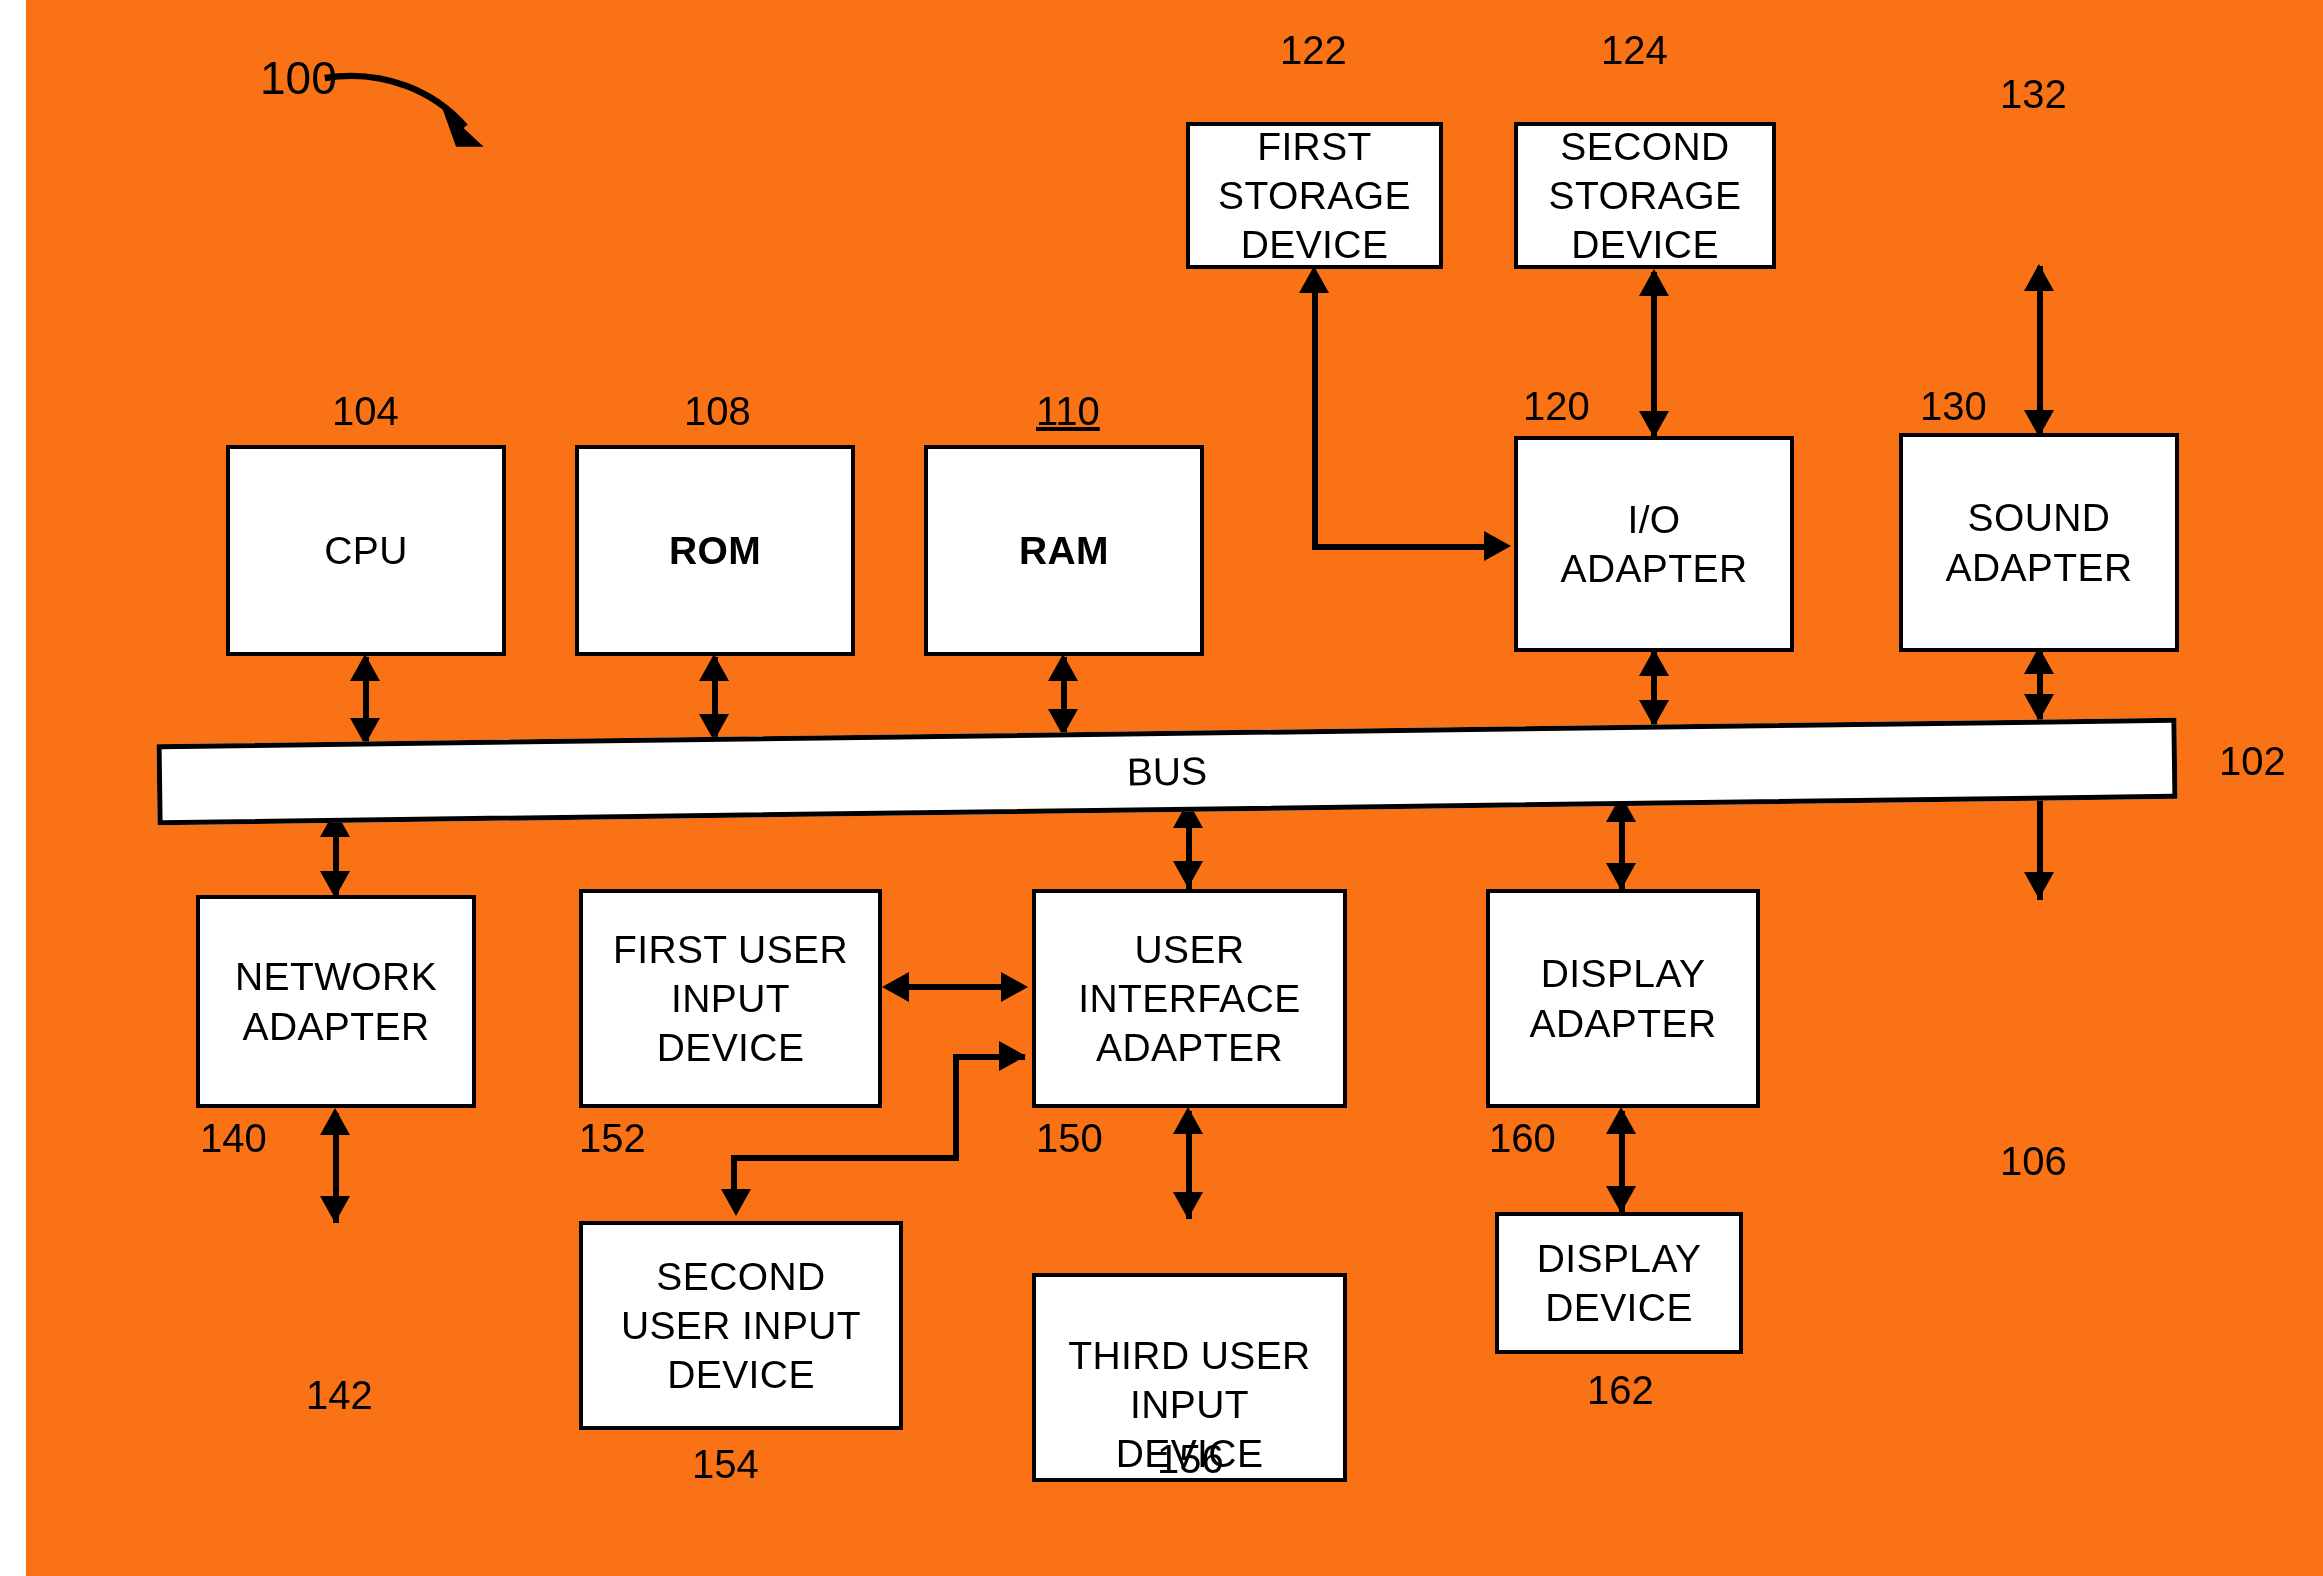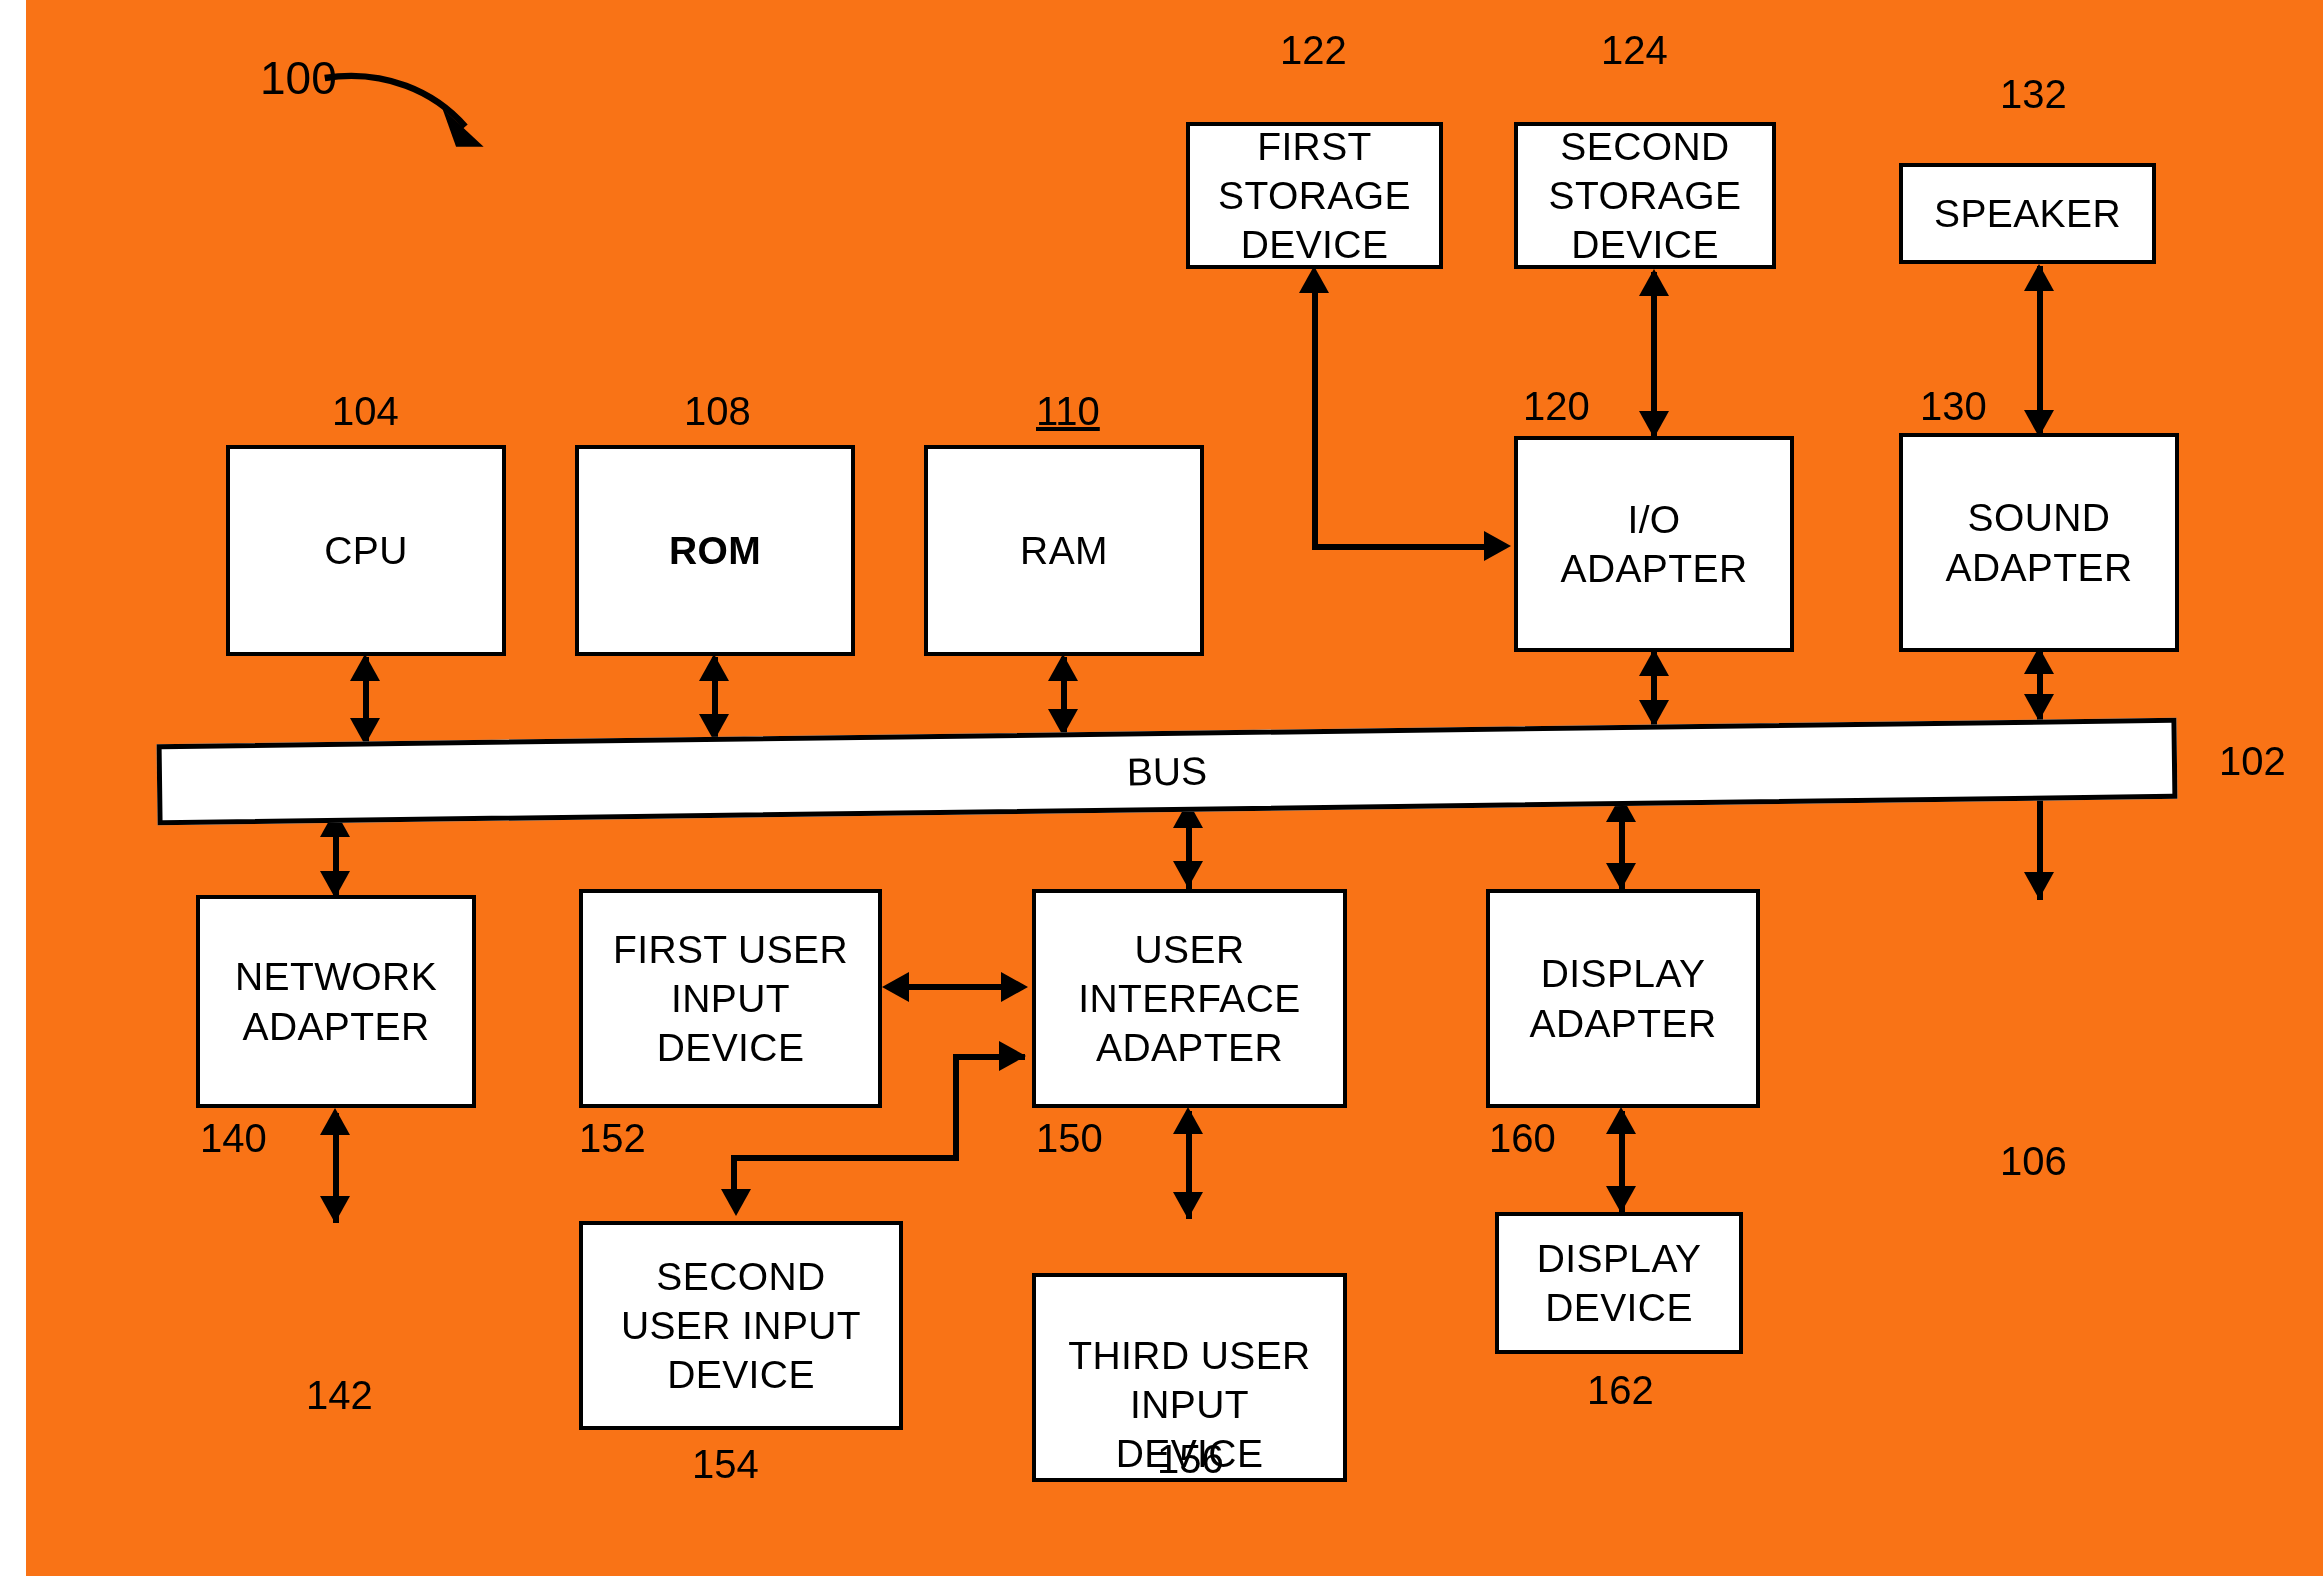--- a/index.html
+++ b/index.html
@@ -121,36 +121,33 @@
   </div>
 
   <div class="ref" style="left:1575px; top:27.5px;">124</div>
   <div class="box" style="left:1488px; top:122px; width:262px; height:147px;">
     <span class="ln">SECOND</span>
     <span class="ln">STORAGE</span>
     <span class="ln">DEVICE</span>
   </div>
 
   <div class="ref" style="left:1974px; top:72px;">132</div>
-  <div class="box" style="left:1873px; top:163px; width:257px; height:101px;">
-    <span class="ln">SPEAKER</span>
-  </div>
 
   <div class="ref" style="left:306px; top:389px;">104</div>
   <div class="box" style="left:200px; top:445px; width:280px; height:211px;">
     <span class="ln">CPU</span>
   </div>
 
   <div class="ref" style="left:658px; top:389px;">108</div>
   <div class="box" style="left:549px; top:445px; width:280px; height:211px;font-weight:bold;">
     <span class="ln">ROM</span>
   </div>
 
   <div class="ref" style="left:1010px; top:389px;text-decoration:underline;">110</div>
-  <div class="box" style="left:898px; top:445px; width:280px; height:211px;">
+  <div class="box" style="left:898px; top:445px; width:280px; height:211px;font-weight:bold;">
     <span class="ln">RAM</span>
   </div>
 
   <div class="ref" style="left:1497px; top:384px;">120</div>
   <div class="box" style="left:1488px; top:436px; width:280px; height:216px;">
     <span class="ln">I/O</span>
     <span class="ln">ADAPTER</span>
   </div>
 
   <div class="ref" style="left:1894px; top:384px;">130</div>

